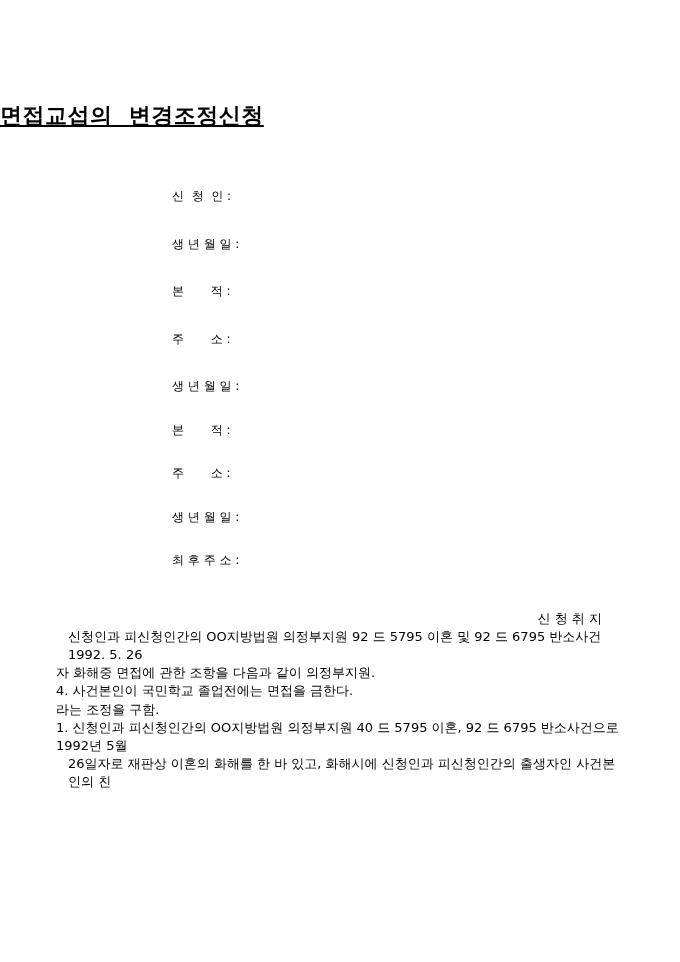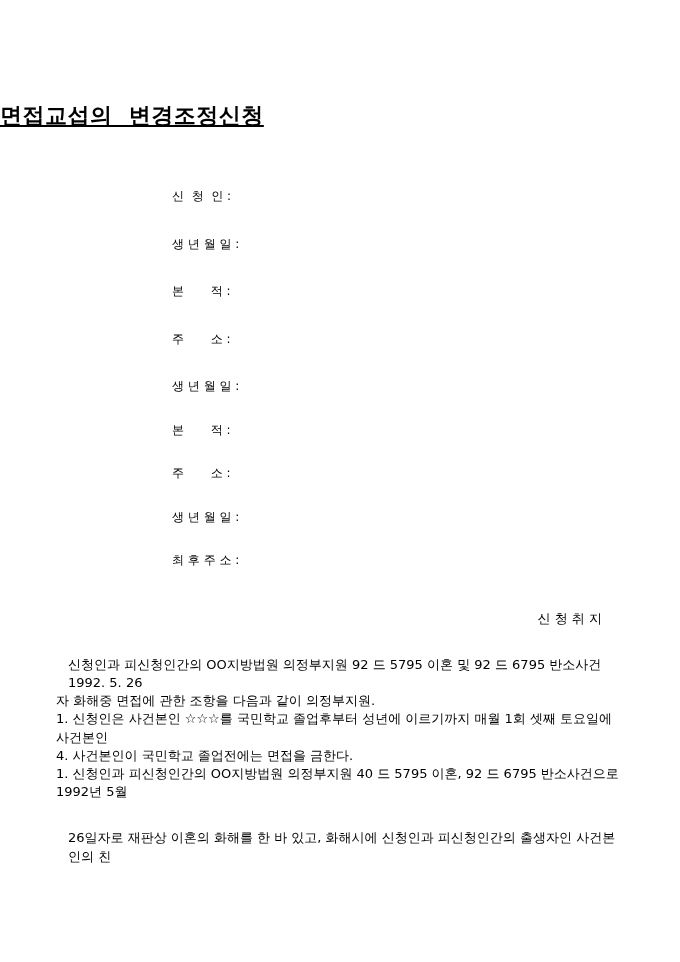--- a/index.html
+++ b/index.html
@@ -35,21 +35,21 @@
     margin: 13px 0 0 56px;
     width: 568px;
     font-size: 13px;
   }
   .line, .heading {
     line-height: 18.2px;
     white-space: pre-wrap;
   }
   .heading { text-align: right; }
   .heading.shift { position: relative; left: -22px; }
-  .line.ind, .line.cont { padding-left: 12px; margin-top: 28px; }
+  .line.ind, .line.cont { padding-left: 12px; }
 </style>
 </head>
 <body>
 
 <div class="page">
 
   <h1 class="title">면접교섭의  변경조정신청</h1>
 
   <div class="fields">
     <div class="frow sp">신  청  인 :</div>
@@ -61,22 +61,22 @@
     <div class="frow">주       소 :</div>
     <div class="frow">생 년 월 일 :</div>
     <div class="frow">최 후 주 소 :</div>
   </div>
 
   <div class="doc-body">
 
     <div class="heading shift">신 청 취 지</div>
     <div class="line ind">신청인과 피신청인간의 OO지방법원 의정부지원 92 드 5795 이혼 및 92 드 6795 반소사건 1992. 5. 26</div>
     <div class="line">자 화해중 면접에 관한 조항을 다음과 같이 의정부지원.</div>
-    <div class="line">1. 신청인은 사건본인 ☆☆☆를 국민학교 졸업후부터 성년에 이르기까지 매월 1회 셋째 토요일에 사건본인</div>
     <div class="line">4. 사건본인이 국민학교 졸업전에는 면접을 금한다.</div>
+    <div class="line">라는 조정을 구함.</div>
 
 
     <div>
       <div class="line">1. 신청인과 피신청인간의 OO지방법원 의정부지원 40 드 5795 이혼, 92 드 6795 반소사건으로 1992년 5월</div>
       <div class="line cont">26일자로 재판상 이혼의 화해를 한 바 있고, 화해시에 신청인과 피신청인간의 출생자인 사건본인의 친</div>
 
     </div>
 
   </div>
 </div>

